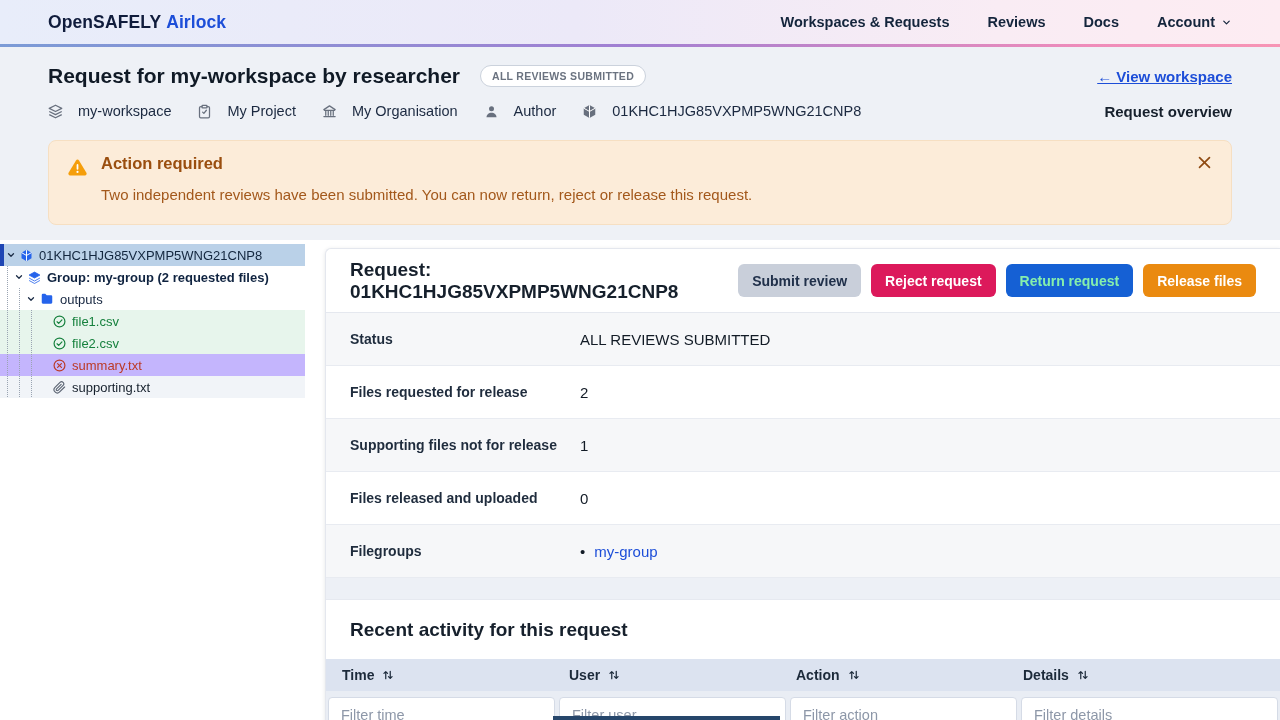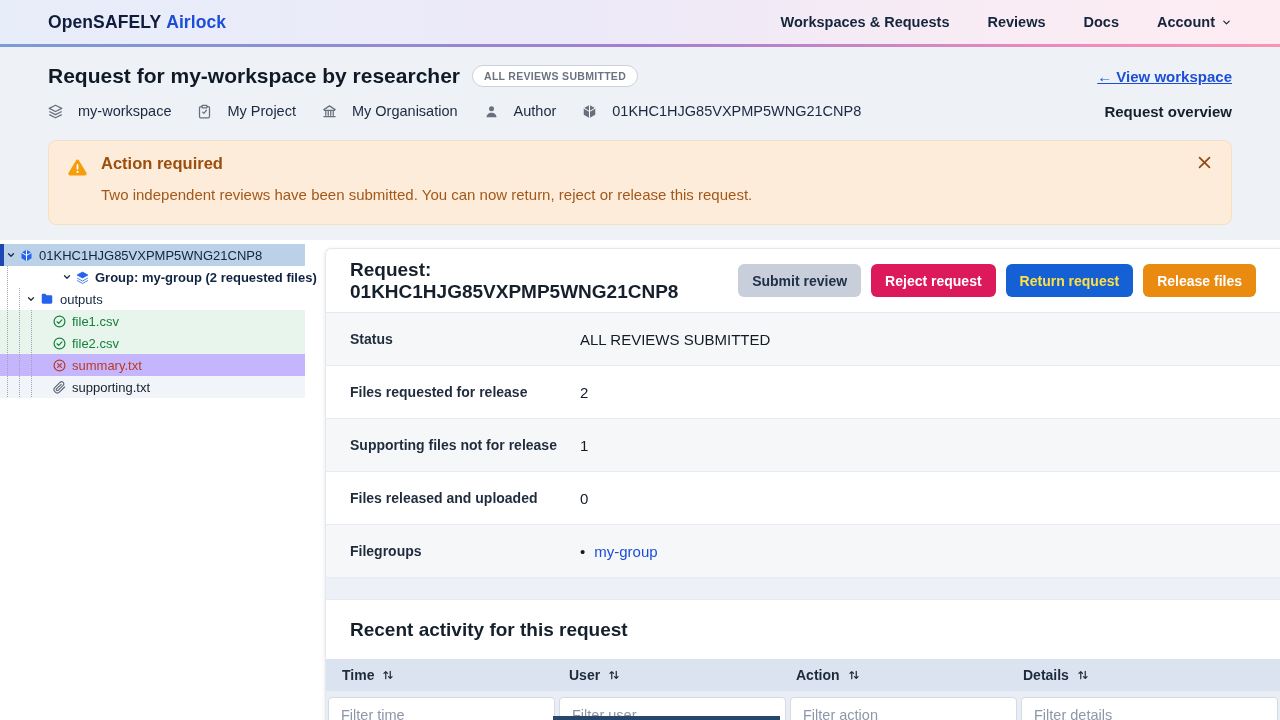--- a/index.html
+++ b/index.html
@@ -12,21 +12,21 @@
     display:flex; align-items:center; justify-content:space-between; padding:0 48px; }
   .navbar-rule { position:absolute; left:0; top:44px; width:1280px; height:3px;
     background:linear-gradient(90deg,#7b9bd6 0%,#a27fd2 50%,#ef8cba 85%,#f795b5 100%); }
   .brand { font-size:17.5px; font-weight:800; color:#101c3c; letter-spacing:.1px; cursor:pointer; }
   .brand .b2 { color:#1d4ed8; margin-left:5px; }
   .nav-items { display:flex; align-items:center; gap:38px; }
   .nav-item { font-size:14.5px; font-weight:700; color:#14253c; cursor:pointer; display:flex; align-items:center; gap:6px; }
 
   
   .pagehead { position:absolute; left:0; top:47px; width:1280px; height:193px; }
-  .title-row { position:absolute; left:48px; top:17px; display:flex; align-items:center; gap:12px; }
+  .title-row { position:absolute; left:48px; top:17px; display:flex; align-items:center; gap:20px; }
   .page-title { font-size:21px; font-weight:800; color:#101a26; }
   .badge { border:1px solid #cbd2dc; background:#fff; border-radius:999px; padding:4px 11px;
     font-size:10.5px; font-weight:700; letter-spacing:.3px; color:#6b7380; white-space:nowrap; }
   .view-link { position:absolute; right:48px; top:21px; font-size:15px; font-weight:700;
     color:#1d4ed8; text-decoration:underline; cursor:pointer; }
   .overview-label { position:absolute; right:48px; top:56px; font-size:15px; font-weight:700; color:#16202c; }
   .meta-row { position:absolute; left:48px; top:56px; display:flex; align-items:center; gap:26px; }
   .meta-item { display:flex; align-items:center; gap:15px; font-size:14.5px; color:#1b2940; }
   .meta-item svg { flex:0 0 auto; }
 
@@ -42,21 +42,21 @@
   
   .content-bg { position:absolute; left:0; top:240px; width:1280px; height:480px; background:#fff; }
 
   
   .tree { position:absolute; left:0; top:244px; width:305px; font-size:13px; color:#15253f; }
   .tree-row { height:22px; display:flex; align-items:center; cursor:pointer; white-space:nowrap; }
   .tree-row svg { flex:0 0 auto; }
   .t-label { margin-left:6px; }
   .row-root { background:#bad1e8; border-left:4px solid #1e46b4; padding-left:2px; }
   .row-root .t-label { font-weight:400; color:#12263e; }
-  .row-group { padding-left:14px;margin-left:48px; }
+  .row-group { padding-left:14px; }
   .row-group .t-label { font-weight:700; color:#0f2340; }
   .row-folder { padding-left:26px; }
   .row-file { padding-left:53px; }
   .row-ok { background:#e7f5ec; } .row-ok .t-label { color:#15803d; }
   .row-bad { background:#c4b5fd; } .row-bad .t-label { color:#bb3a26; }
   .row-sup { background:#f1f4f8; } .row-sup .t-label { color:#16202c; }
   .chev { margin-right:4px; }
   .guide { position:absolute; width:0; border-left:1px dotted #9aa4b2; }
 
   
@@ -64,21 +64,21 @@
     border:1px solid #e4e7ee; border-right:none; border-radius:6px 0 0 0;
     box-shadow:0 1px 4px rgba(30,40,60,.12); overflow:hidden; }
   .card-head { height:64px; display:flex; align-items:center; justify-content:space-between;
     padding:0 24px; border-bottom:1px solid #e5e8ef; }
   .card-title { font-size:19px; font-weight:800; color:#16202c; }
   .btn-row { display:flex; gap:10px; }
   .btn { height:33px; padding:0 14px; border:none; border-radius:6px; font-family:inherit;
     font-size:14px; font-weight:600; cursor:pointer; white-space:nowrap; }
   .btn-secondary { background:#c9cfda; color:#20304a; }
   .btn-danger { background:#dc195b; color:#fff; }
-  .btn-primary { background:#1560d4; color:#fde047; }
+  .btn-primary { background:#1560d4; color:#86efac; }
   .btn-warning { background:#ea8a10; color:#fff;text-align:right; }
 
   .def-row { height:53px; display:grid; grid-template-columns:230px 1fr; align-items:center;
     padding:0 24px; border-bottom:1px solid #e8ebf1; }
   .def-row.alt { background:#f6f7f9; }
   .def-label { font-size:14px; font-weight:700; color:#1f2c3d; }
   .def-value { font-size:15px; color:#121b26; }
   .bullet { color:#121b26; margin-right:9px; }
   .fg-link { color:#1d4ed8; text-decoration:none; cursor:pointer; }
 

